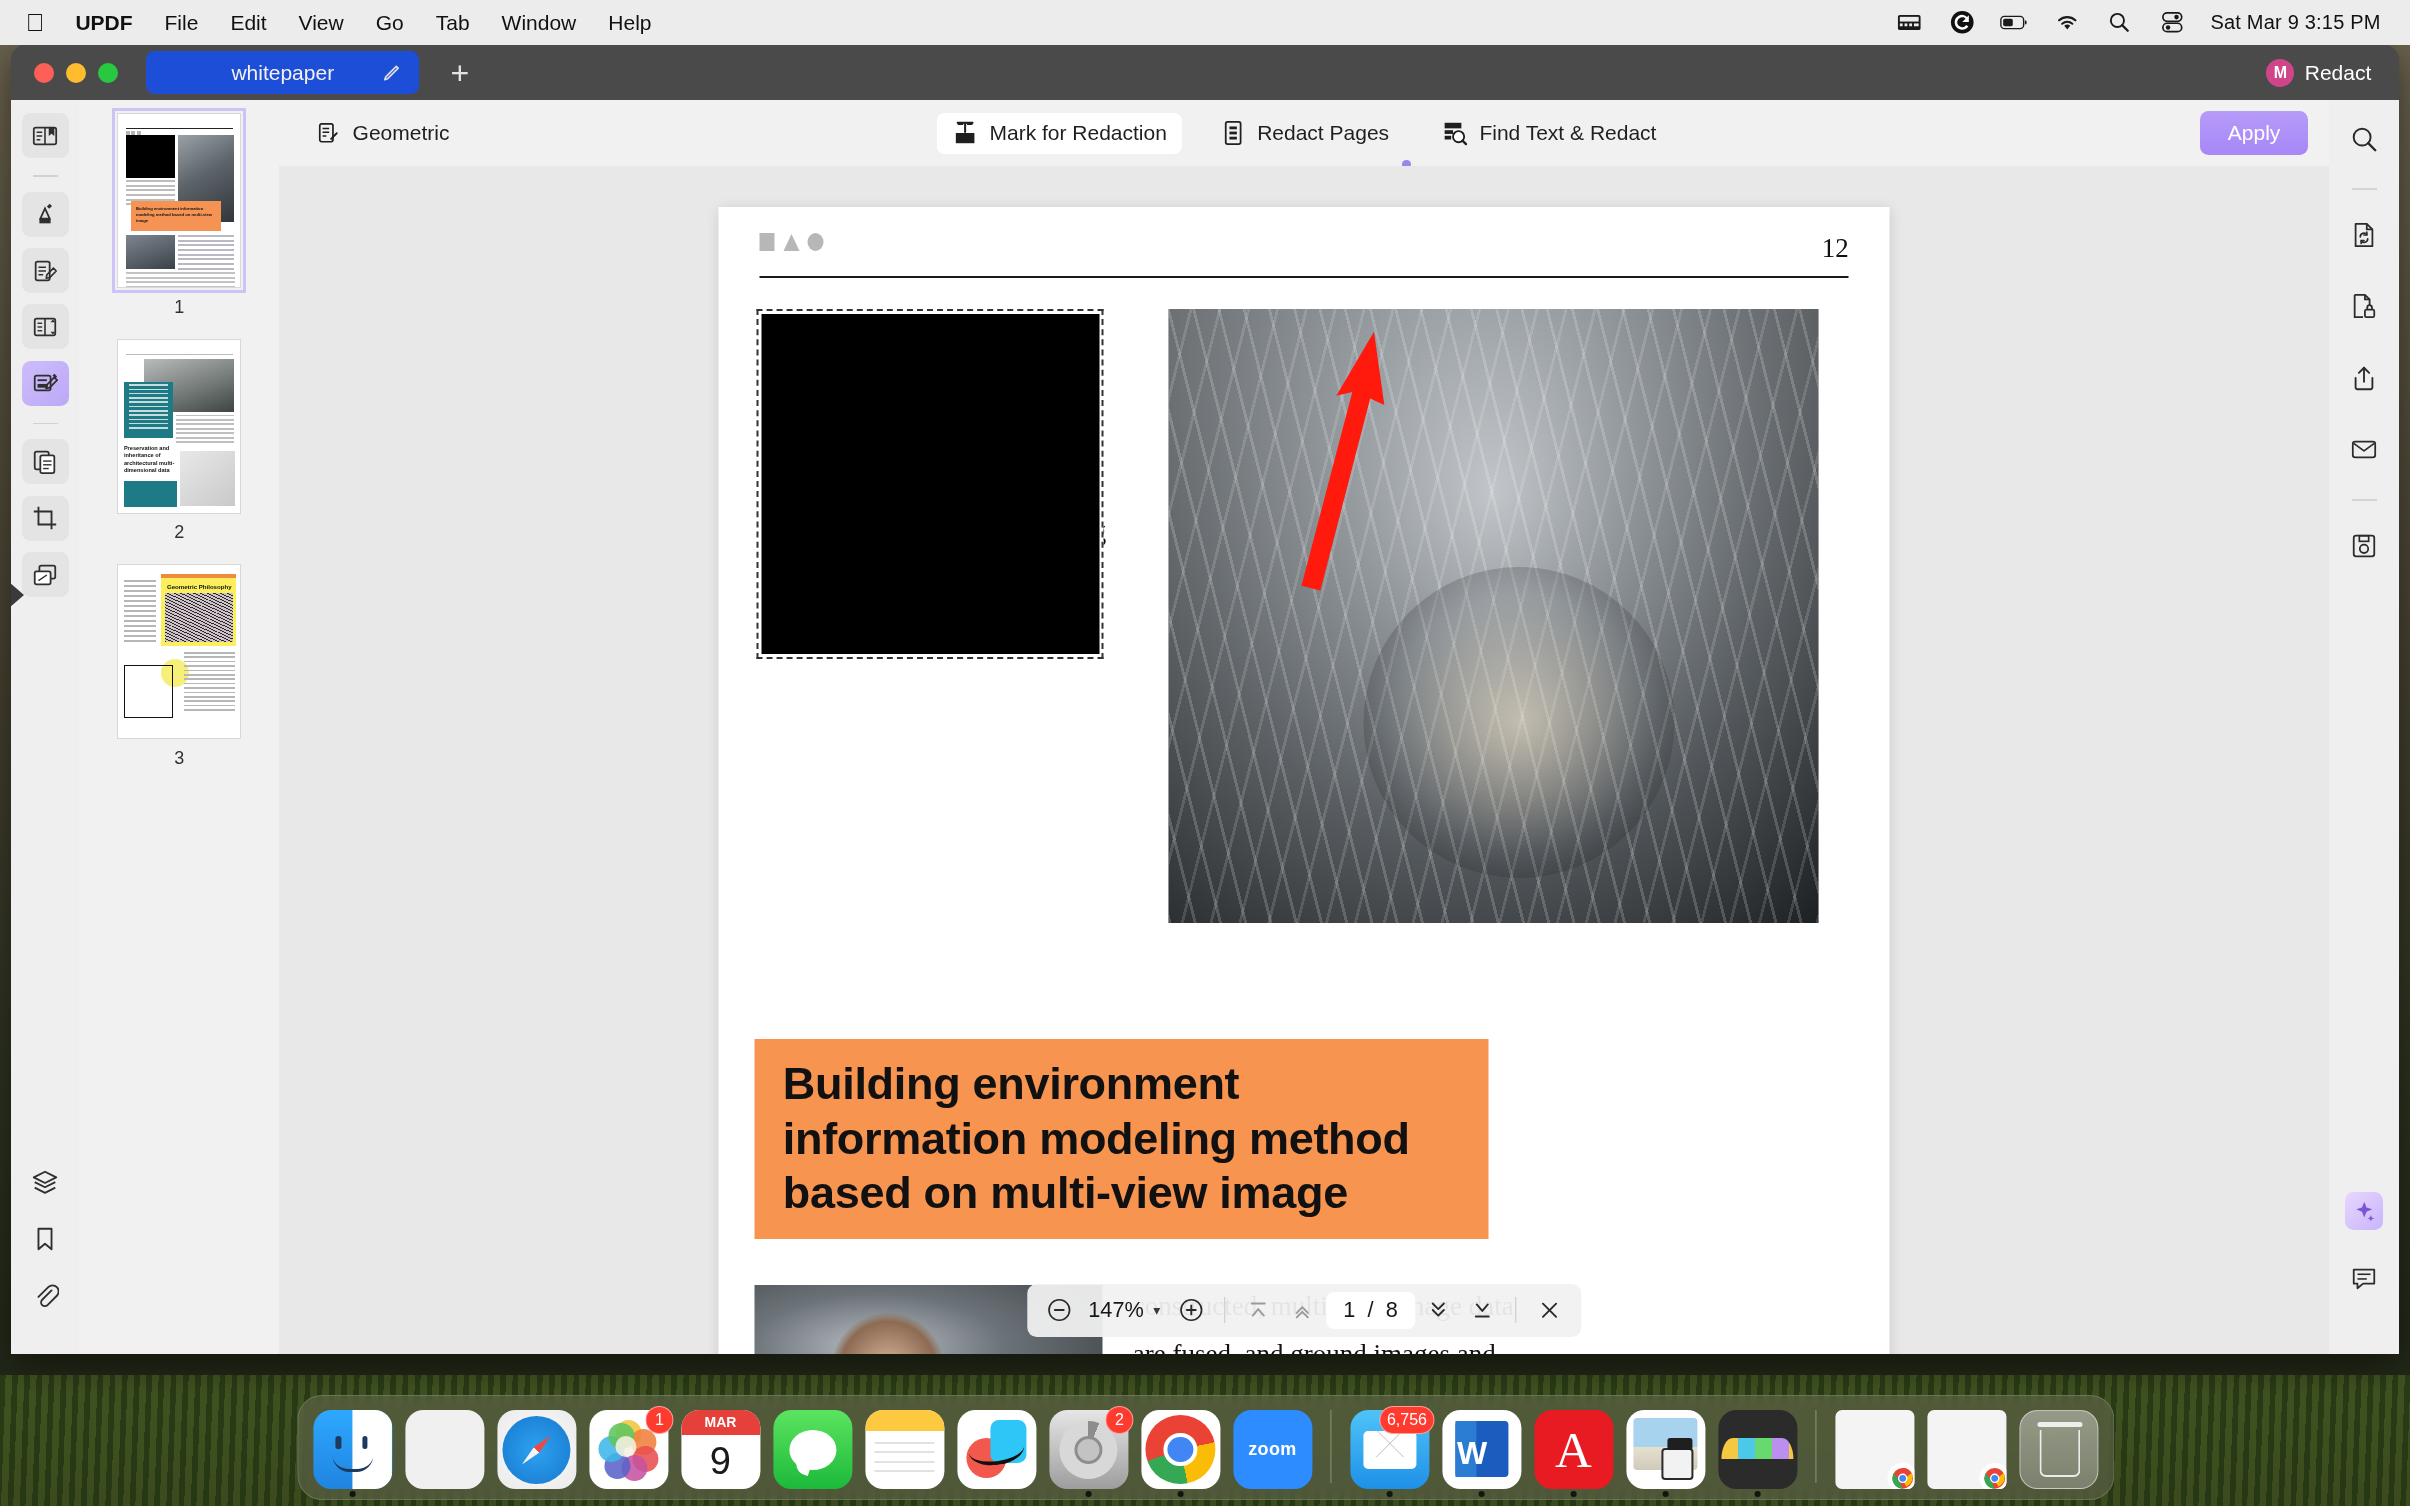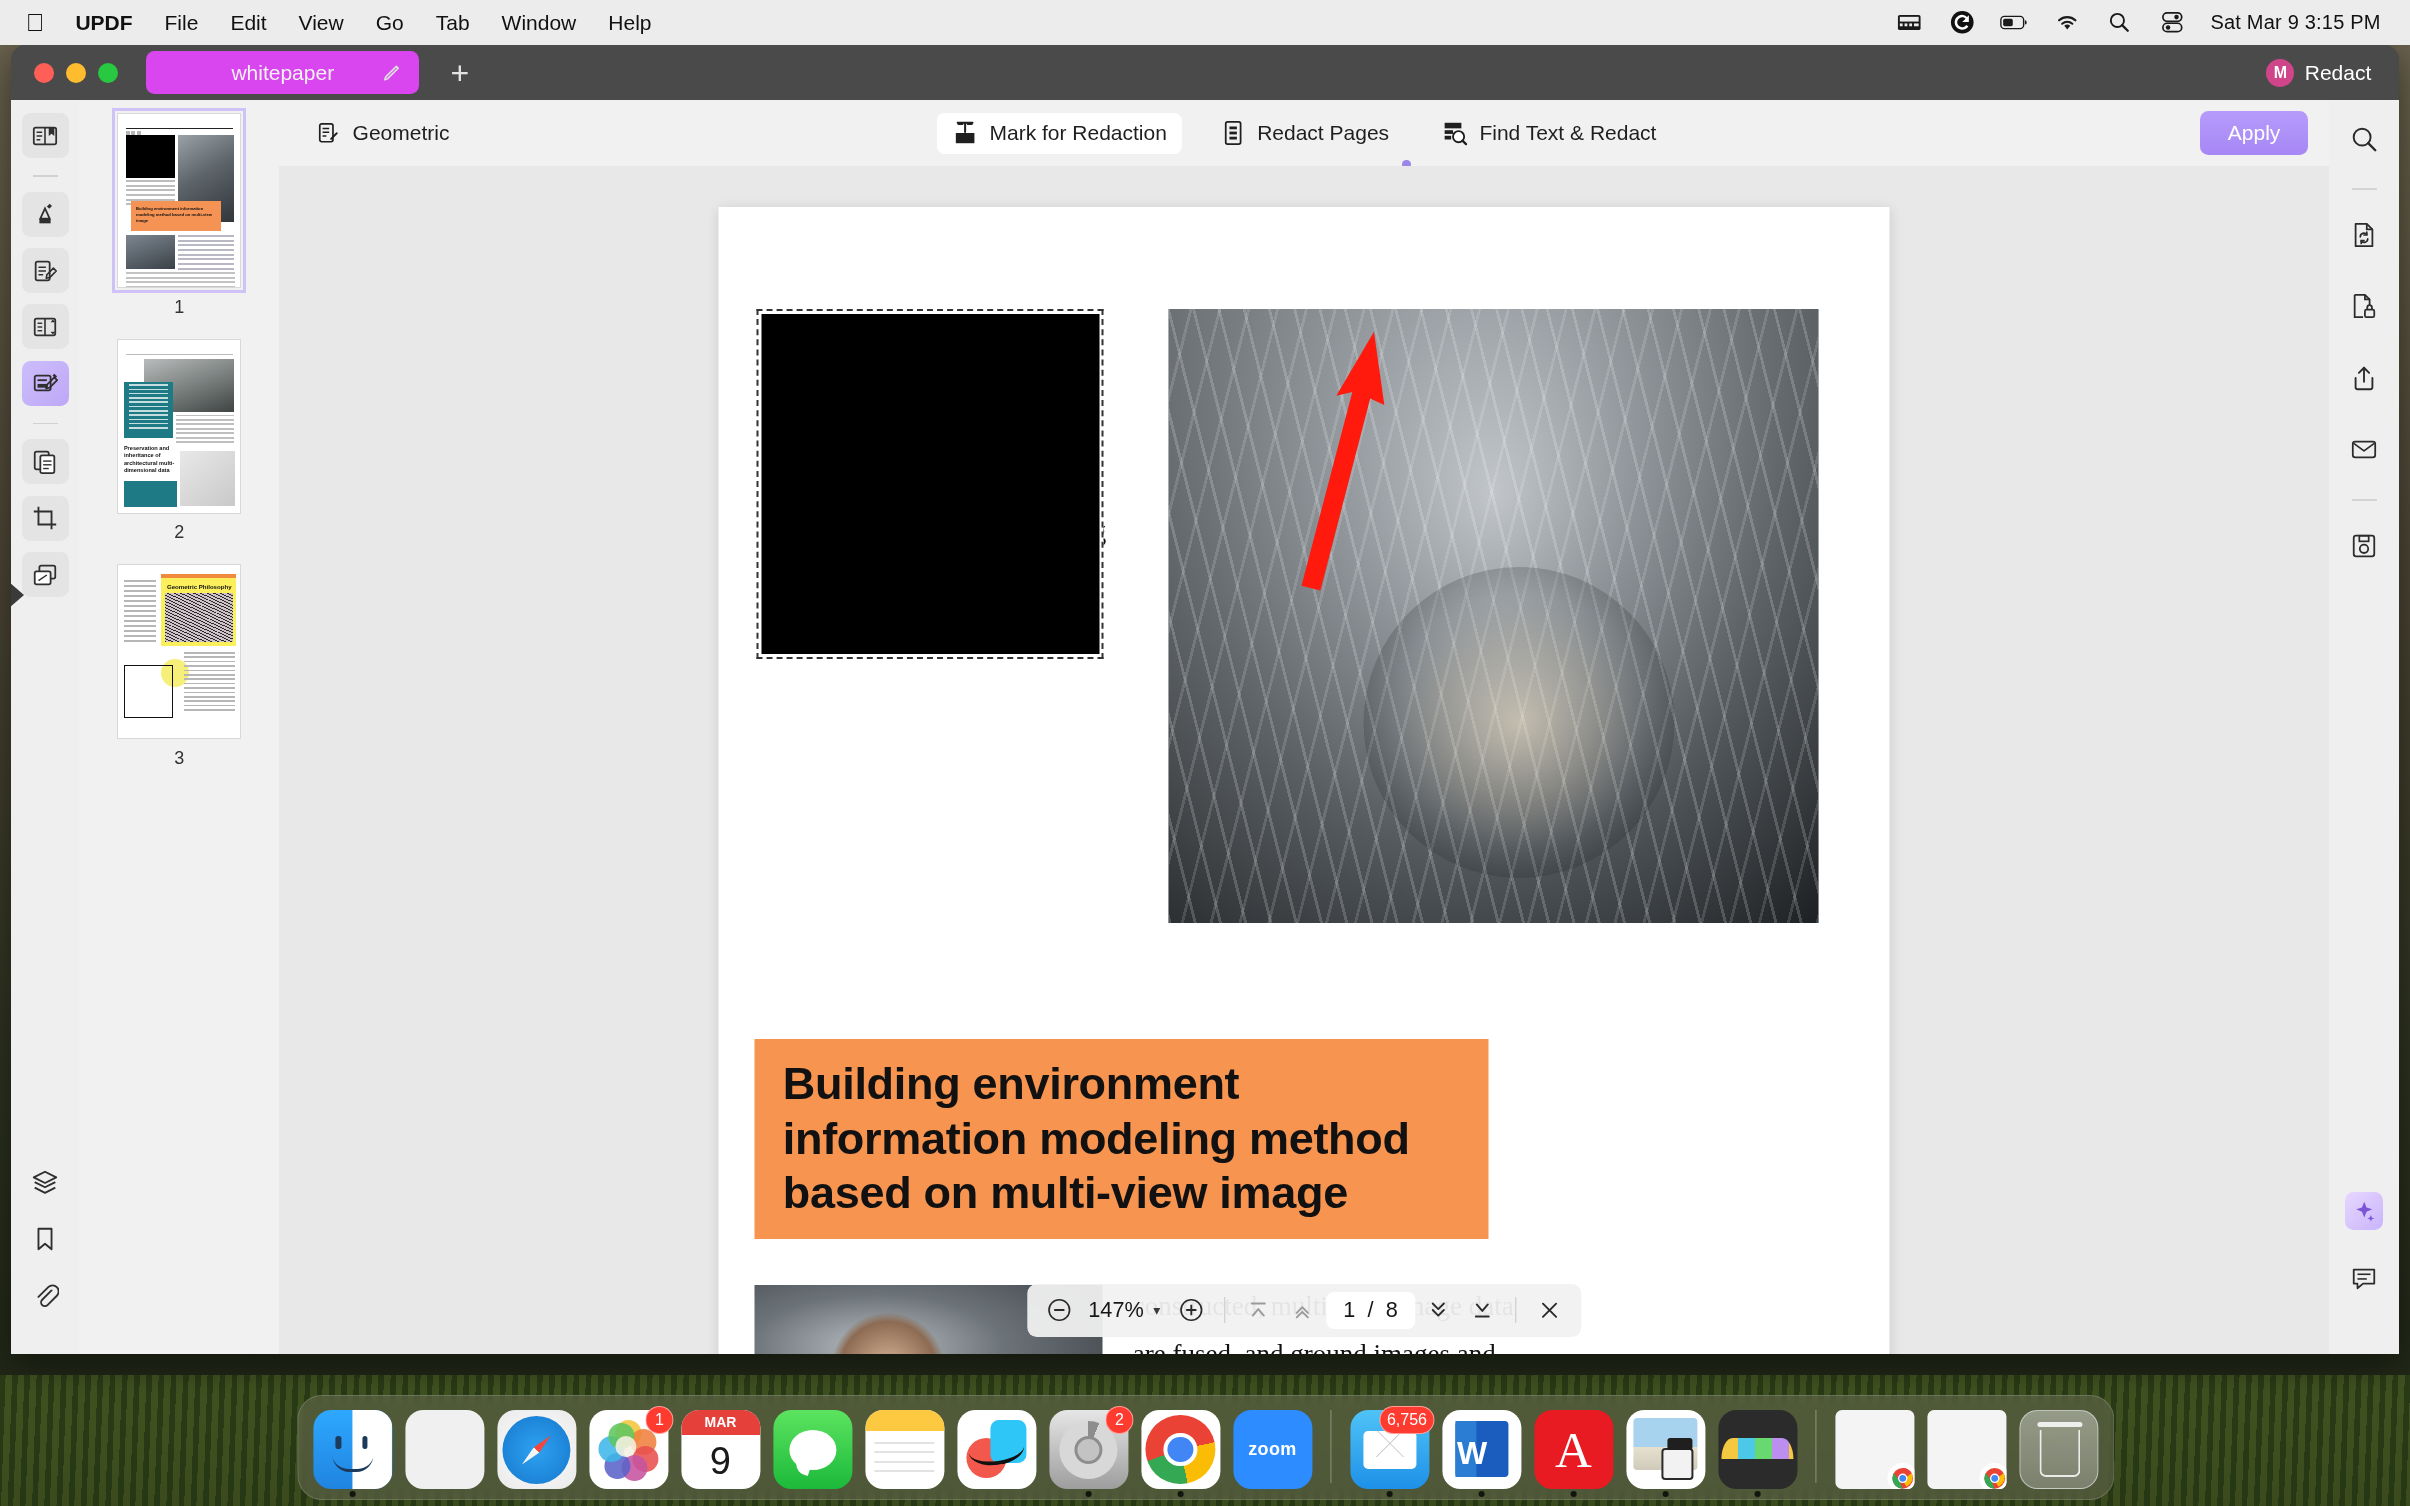--- a/index.html
+++ b/index.html
@@ -62,21 +62,21 @@
   .tl { width: 20px; height: 20px; border-radius: 50%; }
   .tl.red { background: #ff5f57; }
   .tl.yellow { background: #febc2e; }
   .tl.green { background: #28c840; }
 
   .tabstrip { display: flex; align-items: center; padding-left: 28px; height: 55px; }
   .tab {
     position: relative;
     display: flex; align-items: center; justify-content: center;
     width: 273px; height: 43px;
-    background: #d946ef; border-radius: 8.5px;
+    background: #1d4ed8; border-radius: 8.5px;
     color: #f2f2f2; font-size: 21px;
   }
   .tab-edit {
     position: absolute; right: 17px; top: 50%; transform: translateY(-50%);
     width: 21px; height: 21px; color: #dcdcdc;
   }
   .tab-plus {
     margin-left: 24.5px; color: #e3e3e3; font-size: 32px; font-weight: 300;
     width: 32px; text-align: center; line-height: 32px;
   }
@@ -745,20 +745,28 @@
 
           <div class="tb-right">
             <div class="apply-btn">Apply</div>
           </div>
           <div class="tb-dot"></div>
         </div>
 
         <div class="pagearea">
           <div class="page">
 
+            <div class="pg-head">
+              <div class="pg-shapes">
+                <span class="sq"></span>
+                <span class="tri"></span>
+                <span class="cir"></span>
+              </div>
+              <div class="pg-no">12</div>
+            </div>
 
             <div class="hidden-frag" style="top:229px; left:356px;">ng</div>
             <div class="hidden-frag" style="top:309px; left:353px;">ing</div>
 
             <div class="redact-box">
               <div class="redact-fill"></div>
             </div>
 
 
             <div class="photo-right"></div>

